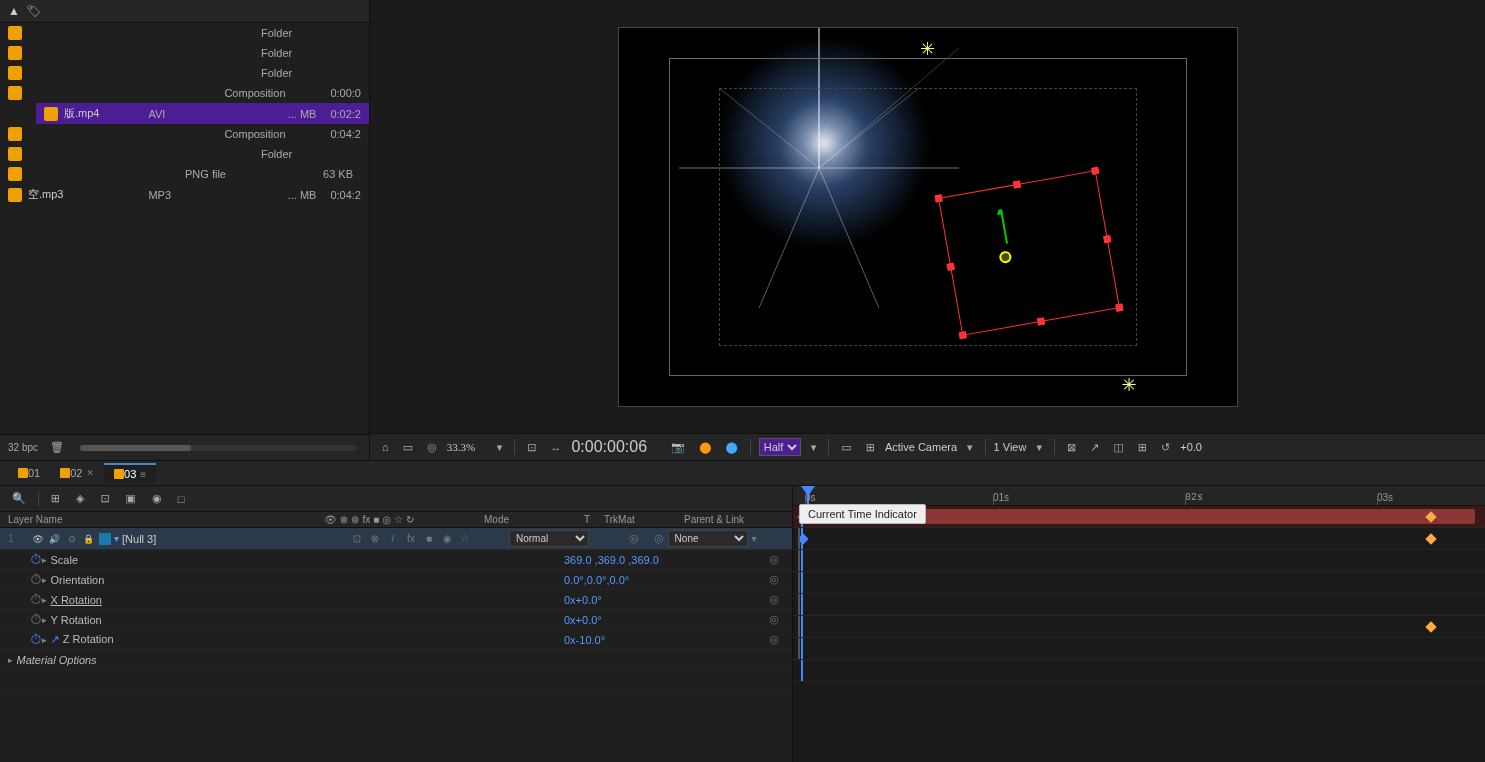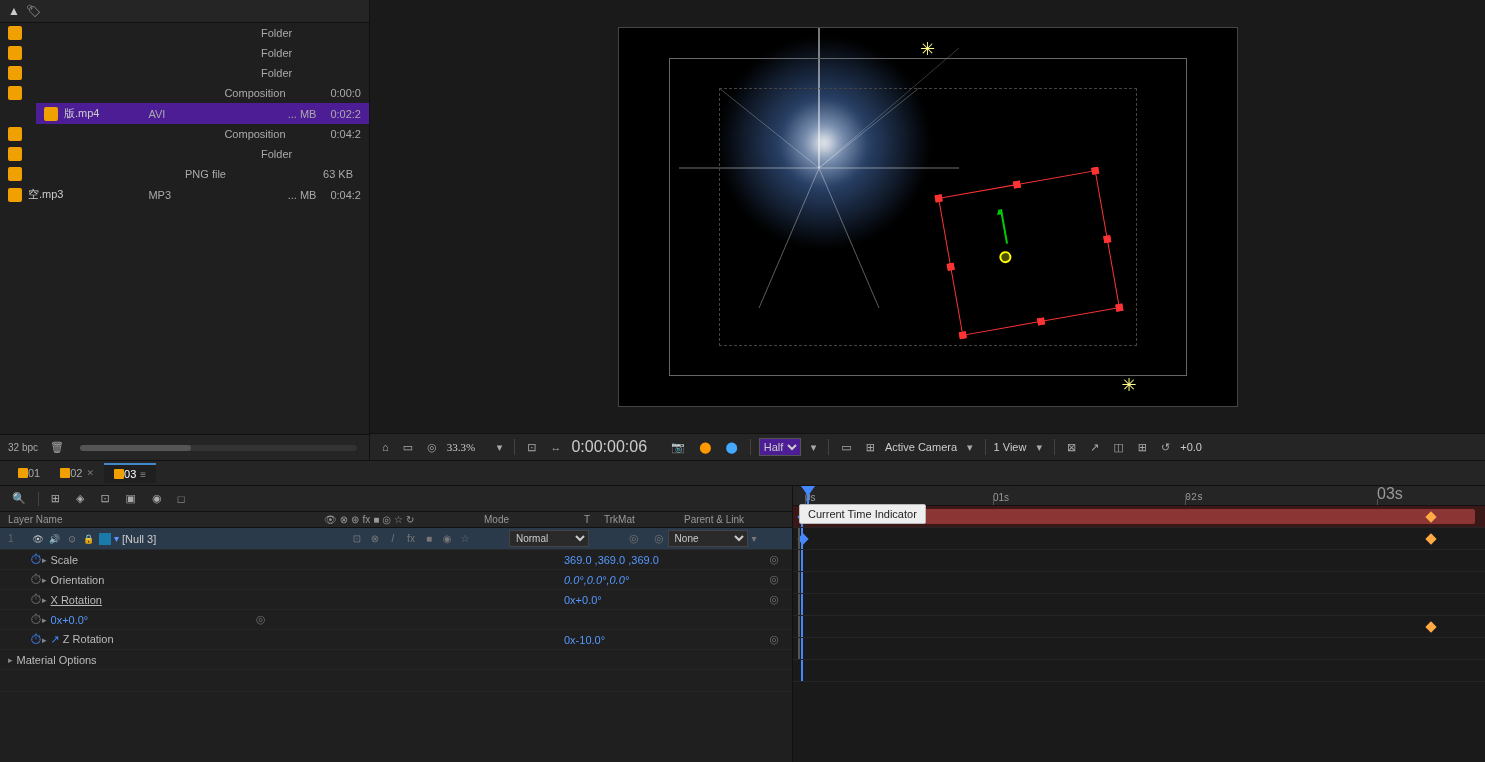--- a/index.html
+++ b/index.html
@@ -721,52 +721,53 @@
           <span class="expand-tri">▸</span>
           <span style="color:#bbb; flex:1; font-size:11px;">Scale</span>
           <span style="color:#5599ff; width:200px; font-size:11px;">369.0 ,369.0 ,369.0</span>
           <span class="prop-link" style="color:#777;">◎</span>
         </div>
 
         <div class="prop-row">
           <span class="prop-stub" style="color:#777;">⏱</span>
           <span class="expand-tri">▸</span>
           <span style="color:#bbb; flex:1; font-size:11px;">Orientation</span>
-          <span style="color:#5599ff; width:200px; font-size:11px;font-style:italic;">0.0°,0.0°,0.0°</span>
+          <span style="color:#5599ff; width:200px; font-size:11px;">0.0°,0.0°,0.0°</span>
           <span class="prop-link" style="color:#777;">◎</span>
         </div>
 
         <div class="prop-row">
           <span class="prop-stub" style="color:#777;">⏱</span>
           <span class="expand-tri">▸</span>
           <span style="color:#bbb; flex:1; font-size:11px;text-decoration:underline;">X Rotation</span>
           <span style="color:#5599ff; width:200px; font-size:11px;">0x+0.0°</span>
           <span class="prop-link" style="color:#777;">◎</span>
         </div>
 
         <div class="prop-row">
           <span class="prop-stub" style="color:#777;">⏱</span>
           <span class="expand-tri">▸</span>
+          <span style="color:#bbb; flex:1; font-size:11px;">Y Rotation</span>
           <span style="color:#5599ff; width:200px; font-size:11px;">0x+0.0°</span>
           <span class="prop-link" style="color:#777;">◎</span>
         </div>
 
         <div class="prop-row">
           <span class="prop-stub" style="color:#4488ff;">⏱</span>
           <span class="expand-tri">▸</span>
           <span style="color:#bbb; flex:1; font-size:11px;">
             <span style="color:#4488ff;">↗</span> Z Rotation
           </span>
           <span style="color:#5599ff; width:200px; font-size:11px;">0x-10.0°</span>
           <span class="prop-link" style="color:#777;">◎</span>
         </div>
 
         <div class="prop-row" style="padding-left:8px;">
           <span style="color:#888; font-size:9px; margin-right:4px;">▸</span>
-          <span style="color:#bbb; font-size:11px;">Material Options</span>
+          <span style="color:#bbb; font-size:11px;font-style:italic;">Material Options</span>
         </div>
 
         <div class="prop-row" style="height:22px;"></div>
       </div>
     </div>
 
     <div class="timeline-tracks">
 
       <div class="timeline-ruler">
 
@@ -778,21 +779,21 @@
         <div style="position:absolute; left:8px; right:0; top:0; bottom:0; overflow:hidden;">
           <span style="position:absolute; left:4px; bottom:2px; font-size:10px; color:#999;">0s</span>
           <div style="position:absolute; left:4px; bottom:0; width:1px; height:6px; background:#555;"></div>
 
           <span style="position:absolute; left:192px; bottom:2px; font-size:10px; color:#999;">01s</span>
           <div style="position:absolute; left:192px; bottom:0; width:1px; height:6px; background:#555;"></div>
 
           <span style="position:absolute; left:384px; bottom:2px; font-size:10px; color:#999;font-family:Liberation Mono, monospace;">02s</span>
           <div style="position:absolute; left:384px; bottom:0; width:1px; height:6px; background:#555;"></div>
 
-          <span style="position:absolute; left:576px; bottom:2px; font-size:16px; color:#999;">03s</span>
+          <span style="position:absolute; left:576px; bottom:2px; font-size:10px; color:#999;">03s</span>
           <div style="position:absolute; left:576px; bottom:0; width:1px; height:6px; background:#555;"></div>
         </div>
 
         <div style="position:absolute; top:18px; left:6px; background:#eee; color:#222; padding:3px 8px; font-size:11px; border-radius:2px; border:1px solid #bbb; z-index:20; white-space:nowrap;">Current Time Indicator</div>
       </div>
 
       <div class="track-rows">
 
         <div class="track-row layer1" style="position:relative;">
 

